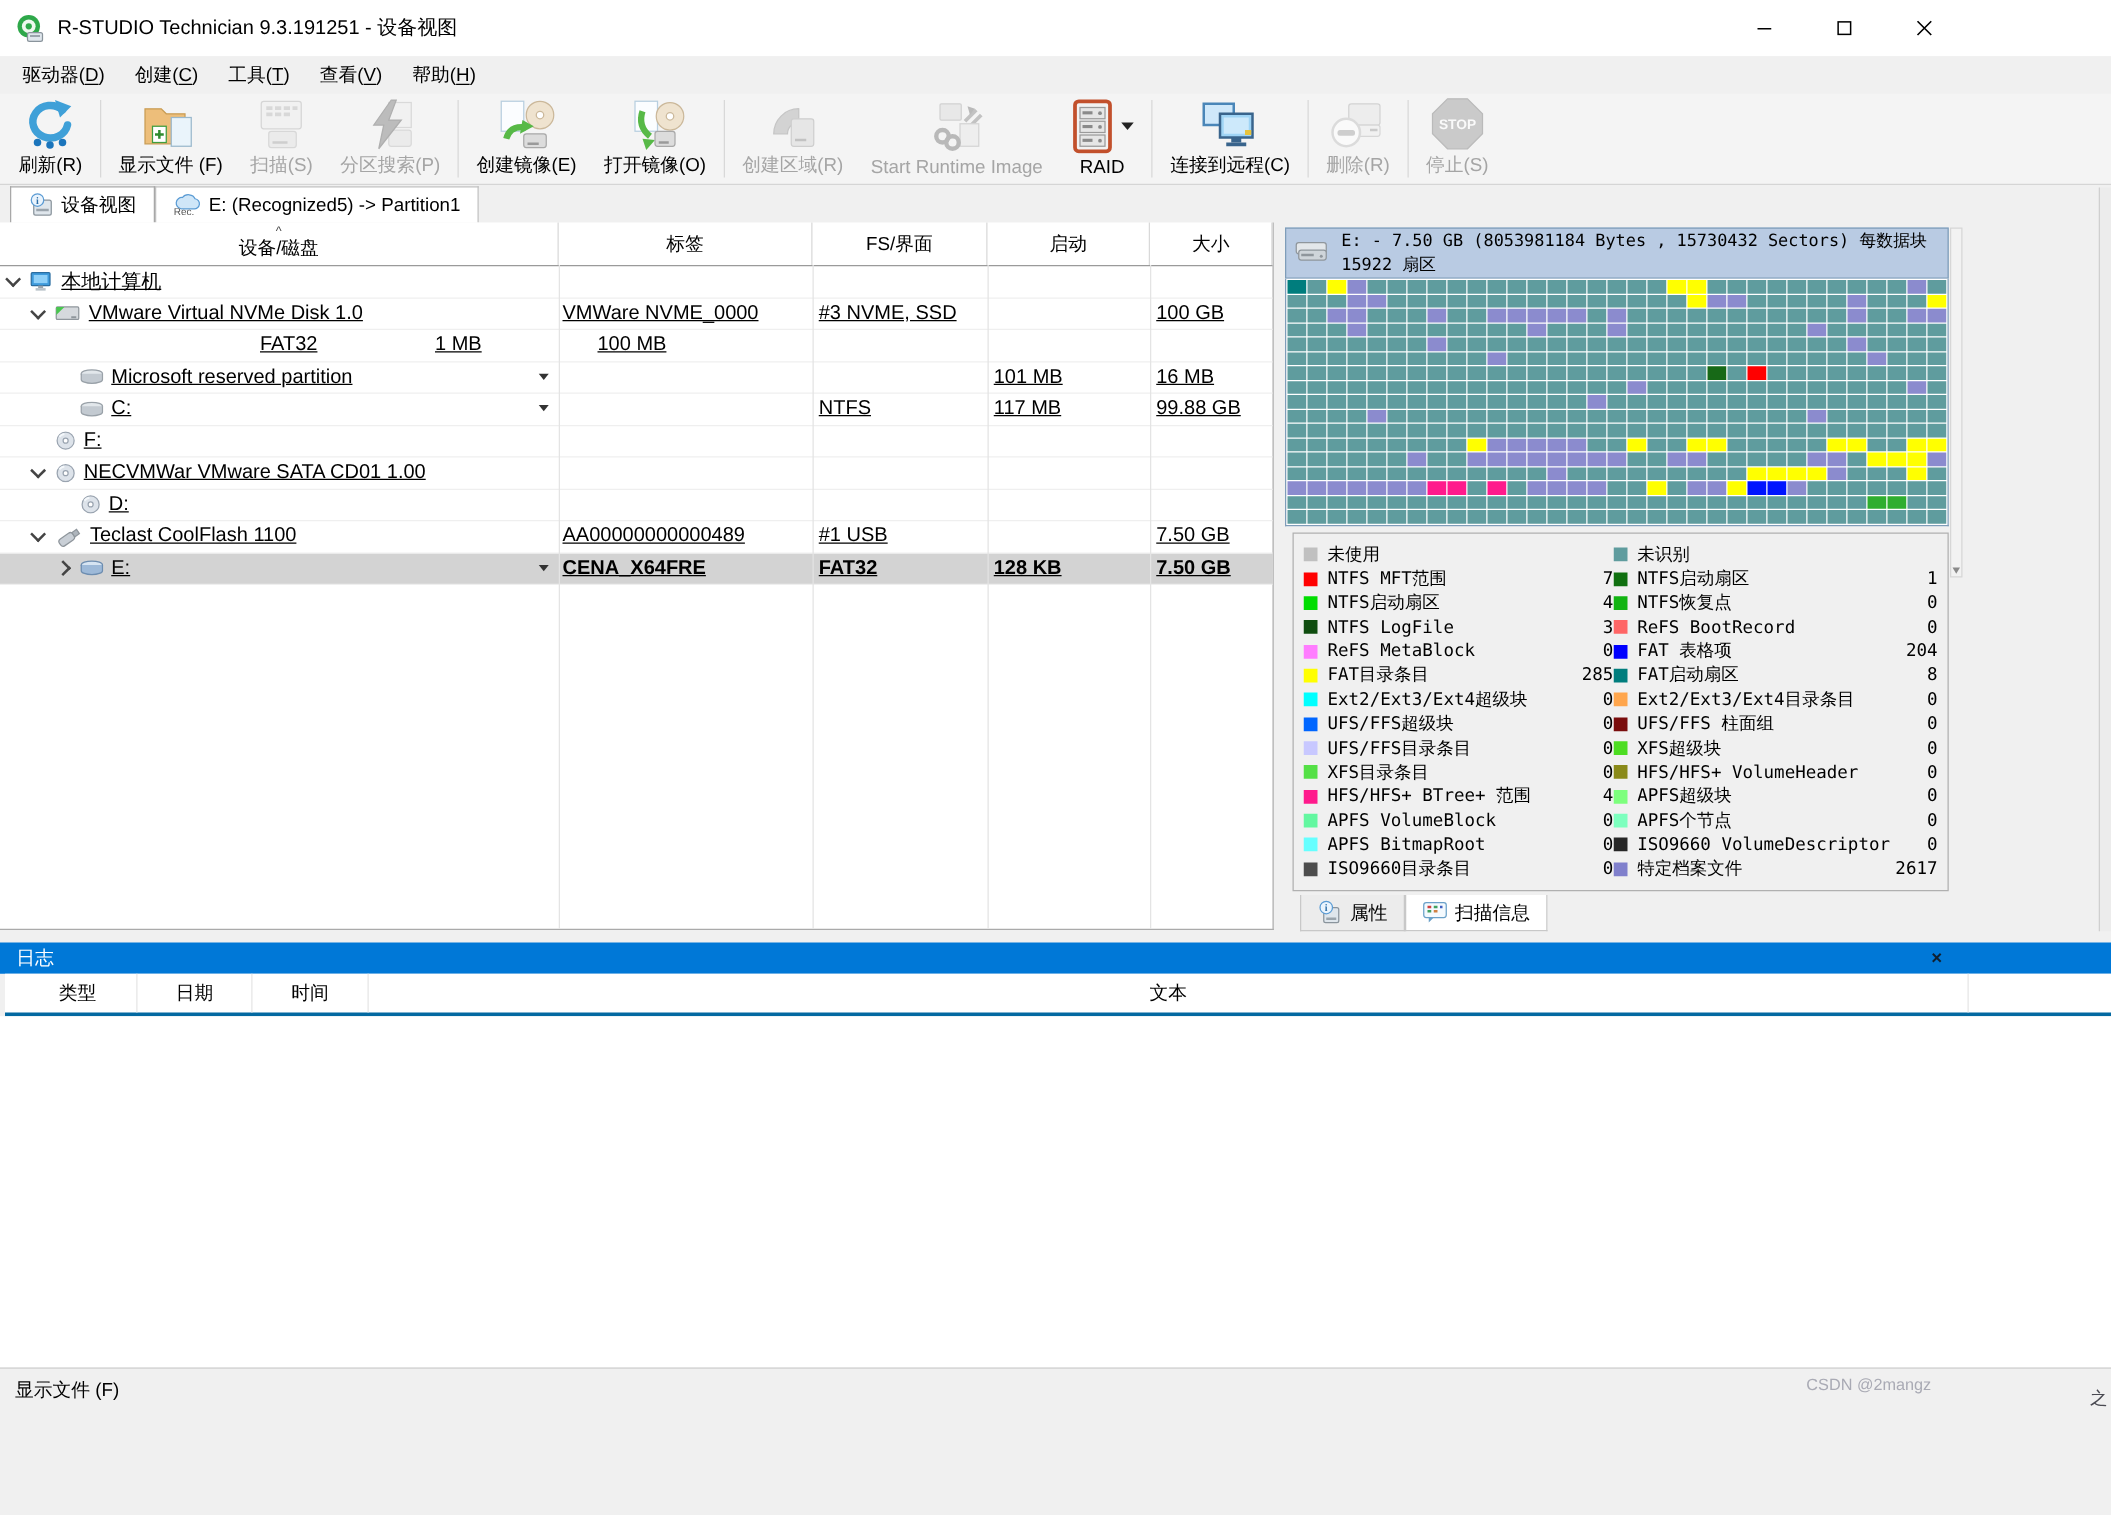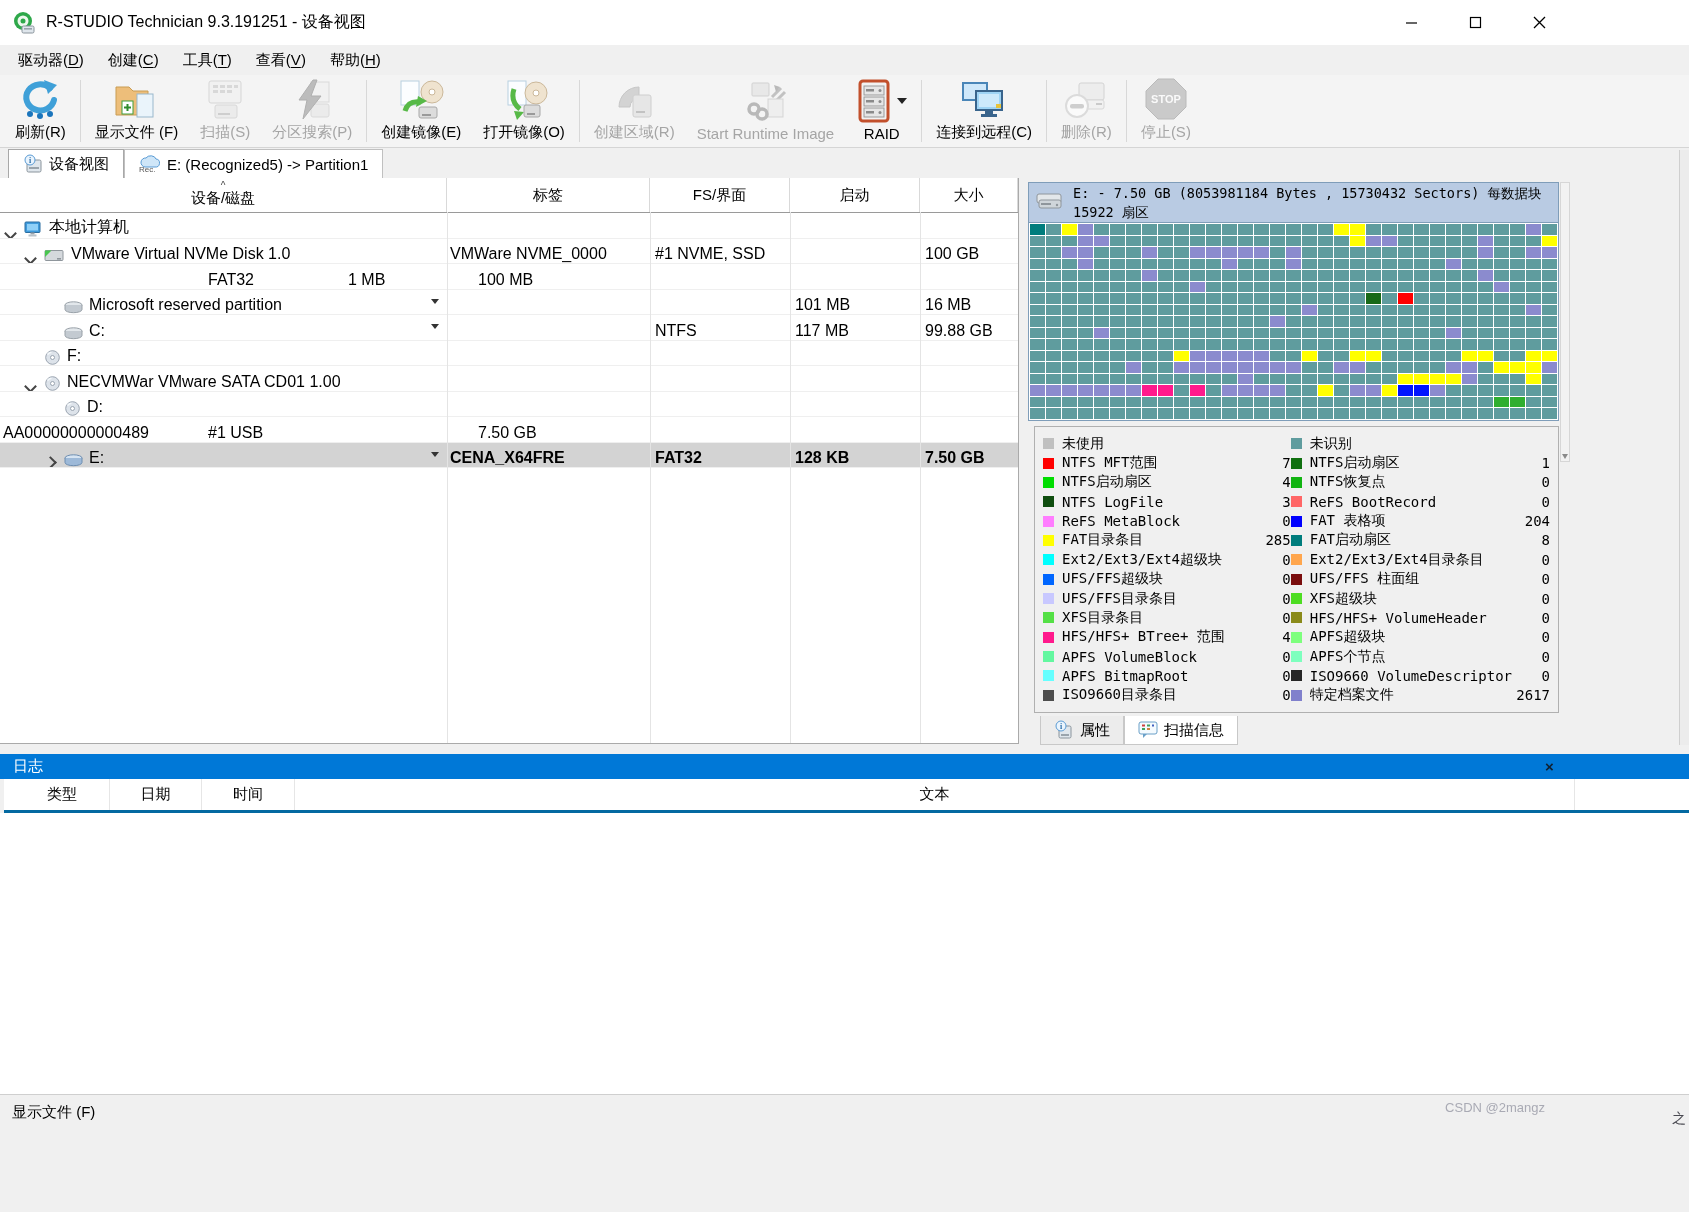--- a/index.html
+++ b/index.html
@@ -32,21 +32,21 @@
   .rectxt{font-size:8px;color:#555;margin-top:-2px;}
   
   .dtable{position:absolute;left:0;top:178px;width:1019px;height:566px;background:#fff;border-right:1px solid #aaa;border-bottom:1px solid #aaa;box-sizing:border-box;}
   .thead{height:34px;display:flex;border-bottom:1px solid #9a9a9a;font-size:15px;}
   .th{display:flex;flex-direction:column;align-items:center;justify-content:center;border-right:1px solid #d9d9d9;box-sizing:border-box;}
   .sortmark{font-size:10px;line-height:7px;color:#444;}
   .tbody{position:relative;}
   .trow{height:24.5px;display:flex;align-items:center;border-bottom:1px solid #efefef;font-size:16px;position:relative;}
   .trow.sel{background:#d3d3d3;}
   .trow.sel .v{font-weight:bold;}
-  .c{height:100%;display:flex;align-items:flex-end;box-sizing:border-box;overflow:hidden;}
+  .c{height:100%;display:flex;align-items:center;box-sizing:border-box;overflow:hidden;text-decoration:underline;}
   .c.name{width:447px;position:relative;}
   .c.lab{width:203px;padding-left:3px;}
   .c.fs{width:140px;padding-left:5px;}
   .c.st{width:130px;padding-left:5px;}
   .c.sz{width:98px;padding-left:5px;}
   .ticn{display:flex;margin-right:6px;}
   .chev{width:7px;height:7px;border-right:2px solid #444;border-bottom:2px solid #444;display:inline-block;margin-right:9px;flex:none;}
   .chev.open{transform:rotate(45deg);margin-top:-3px;}
   .chev.closed{transform:rotate(-45deg);}
   .chevsp{width:18px;flex:none;}
@@ -357,21 +357,21 @@
           <span class="ticn">
             <svg width="21" height="15" viewBox="0 0 21 15">
               <rect x="1" y="2.5" width="18" height="10" rx="1" fill="#d5d9dd" stroke="#8f969c"></rect>
               <polygon points="1,2.5 7.5,2.5 1,9" fill="#49c64f"></polygon>
               <rect x="13" y="10" width="4" height="1.6" fill="#8f969c"></rect>
             </svg>
           </span>
           <span>VMware Virtual NVMe Disk 1.0</span>
         </div>
         <div class="c v lab">VMWare NVME_0000</div>
-        <div class="c v fs">#1 NVME, SSD</div>
+        <div class="c v fs">#3 NVME, SSD</div>
         <div class="c v st"></div>
         <div class="c v sz">100 GB</div>
       </div>
       <div class="trow">
         <div class="c v lab"></div>
         <div class="c v fs">FAT32</div>
         <div class="c v st">1 MB</div>
         <div class="c v sz">100 MB</div>
       </div>
       <div class="trow">
@@ -458,20 +458,33 @@
             </svg>
           </span>
           <span>D:</span>
         </div>
         <div class="c v lab"></div>
         <div class="c v fs"></div>
         <div class="c v st"></div>
         <div class="c v sz"></div>
       </div>
       <div class="trow">
+        <div class="c name">
+          <span style="display: inline-block; flex: 0 0 auto; width: 26px;"></span>
+          <span class="chev open"></span>
+          <span class="ticn">
+            <svg width="22" height="17" viewBox="0 0 22 17">
+              <g transform="rotate(-35 11 8.5)">
+                <rect x="2" y="6" width="13" height="6.5" rx="2.5" fill="#c9cfd6" stroke="#8f969c"></rect>
+                <rect x="15" y="7.2" width="4.5" height="4" fill="#aeb5bc" stroke="#8f969c"></rect>
+              </g>
+            </svg>
+          </span>
+          <span>Teclast CoolFlash 1100</span>
+        </div>
         <div class="c v lab">AA00000000000489</div>
         <div class="c v fs">#1 USB</div>
         <div class="c v st"></div>
         <div class="c v sz">7.50 GB</div>
       </div>
       <div class="trow sel">
         <div class="c name">
           <span style="display: inline-block; flex: 0 0 auto; width: 46px;"></span>
           <span class="chev closed"></span>
           <span class="ticn">

